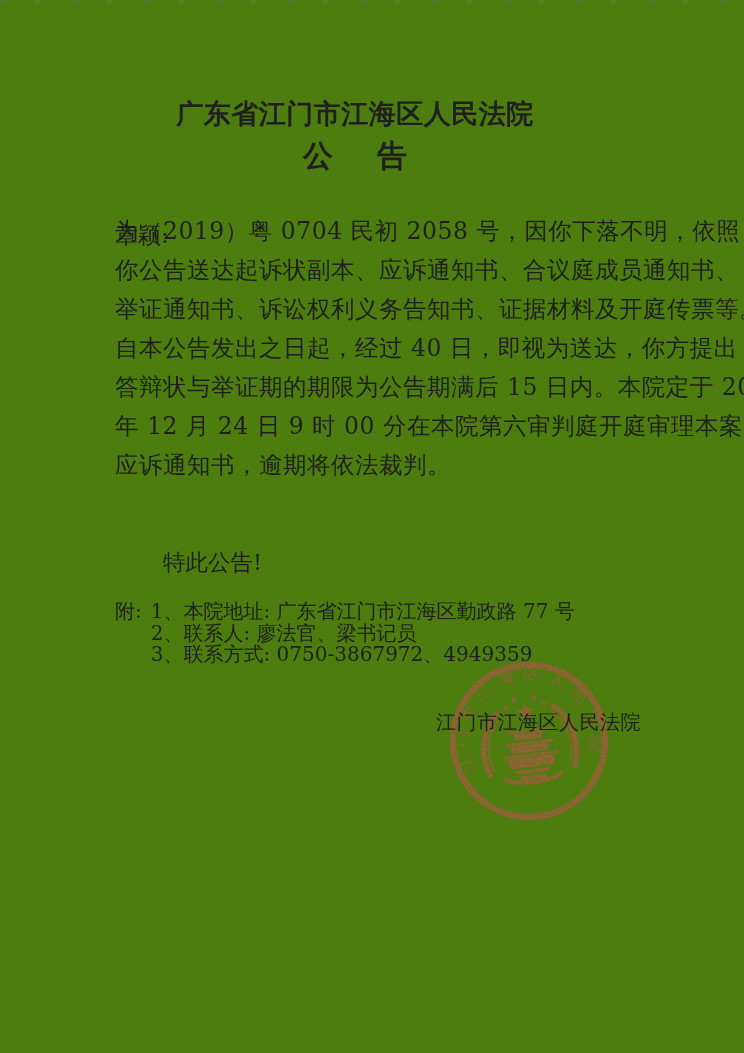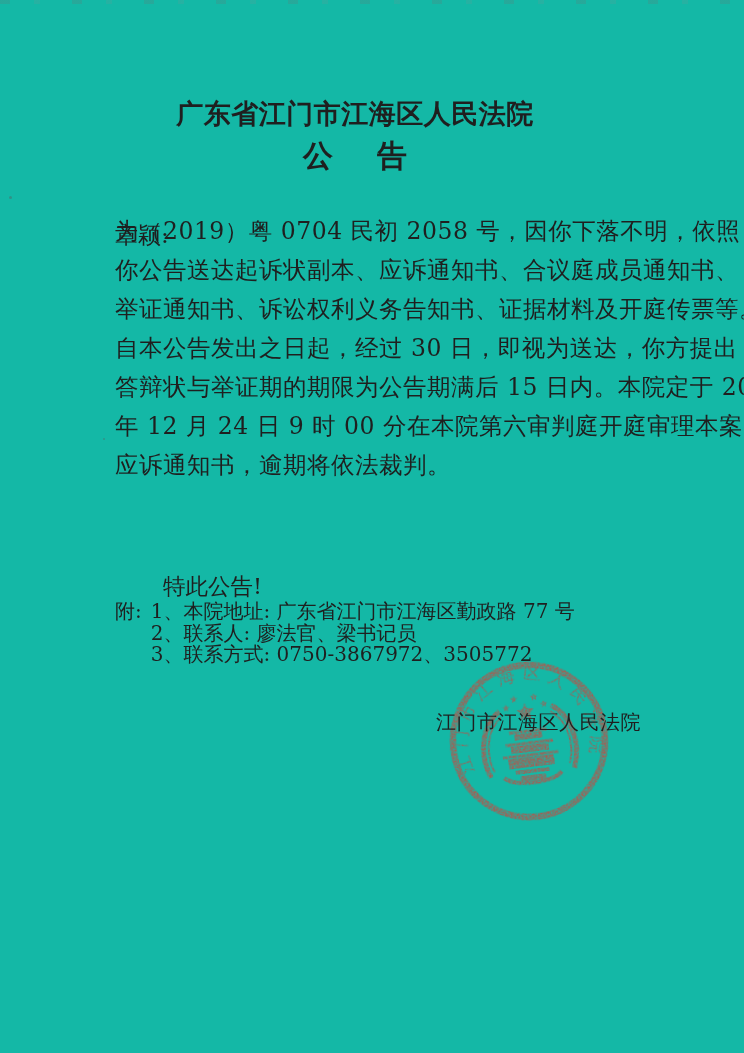--- a/index.html
+++ b/index.html
@@ -5,21 +5,21 @@
   html, body {
     margin: 0;
     padding: 0;
     background: #e8e8e8;
   }
   .page {
     position: relative;
     width: 744px;
     height: 1053px;
     margin: 0 auto;
-    background: #14b8a6;
+    background: #4d7c0f;
     overflow: hidden;
     font-family: "DejaVu Serif", "Liberation Serif", serif;
     color: #1f1f1f;
   }
   
   .scan-edge {
     position: absolute;
     top: 0; left: 0; right: 0;
     height: 4px;
     background: repeating-linear-gradient(90deg,
@@ -66,21 +66,21 @@
     left: 115px;
     width: 522px;
     font-size: 23.5px;
     line-height: 39px;
     letter-spacing: 0.5px;
   }
   .body-line { white-space: nowrap; }
   .body-line.indent { text-indent: 48px; }
   .closing {
     position: absolute;
-    top: 571px;
+    top: 547px;
     left: 163px;
     font-size: 22.5px;
   }
   .attachments {
     position: absolute;
     top: 601px;
     left: 115px;
     display: flex;
     align-items: flex-start;
     font-size: 20px;
@@ -132,34 +132,34 @@
     <span>公</span>
     <span>告</span>
   </div>
 
   <div class="recipient">章颖:</div>
 
   <div class="body-text">
     <div class="body-line">为（2019）粤 0704 民初 2058 号，因你下落不明，依照《中</div>
     <div class="body-line">你公告送达起诉状副本、应诉通知书、合议庭成员通知书、</div>
     <div class="body-line">举证通知书、诉讼权利义务告知书、证据材料及开庭传票等。</div>
-    <div class="body-line">自本公告发出之日起，经过 30 日，即视为送达，你方提出</div>
+    <div class="body-line">自本公告发出之日起，经过 40 日，即视为送达，你方提出</div>
     <div class="body-line">答辩状与举证期的期限为公告期满后 15 日内。本院定于 2019</div>
     <div class="body-line">年 12 月 24 日 9 时 00 分在本院第六审判庭开庭审理本案，</div>
     <div class="body-line">应诉通知书，逾期将依法裁判。</div>
   </div>
 
   <div class="closing">特此公告!</div>
 
   <div class="attachments">
     <div class="attach-label">附:</div>
     <div class="attach-items">
       <div class="attach-item">1、本院地址: 广东省江门市江海区勤政路 77 号</div>
       <div class="attach-item">2、联系人: 廖法官、梁书记员</div>
-      <div class="attach-item">3、联系方式: 0750-3867972、3505772</div>
+      <div class="attach-item">3、联系方式: 0750-3867972、4949359</div>
     </div>
   </div>
 
   <svg class="seal" viewBox="0 0 170 170" aria-hidden="true">
     <defs>
       <path id="ringArc" d="M 28.8,111.2 A 62,62 0 1 1 141.2,111.2" fill="none"></path>
       <polygon id="starShape" points="0,-9 2.6,-3.5 8.6,-2.8 4.2,1.4 5.3,7.3 0,4 -5.3,7.3 -4.2,1.4 -8.6,-2.8 -2.6,-3.5"></polygon>
       <filter id="stampTexture" x="-25%" y="-25%" width="150%" height="150%">
         <feTurbulence type="fractalNoise" baseFrequency="0.55" numOctaves="2" seed="7" result="noise"></feTurbulence>
         <feColorMatrix in="noise" type="matrix" values="0 0 0 0 0  0 0 0 0 0  0 0 0 0 0  0 0 0 1.6 -0.15" result="mask"></feColorMatrix>

